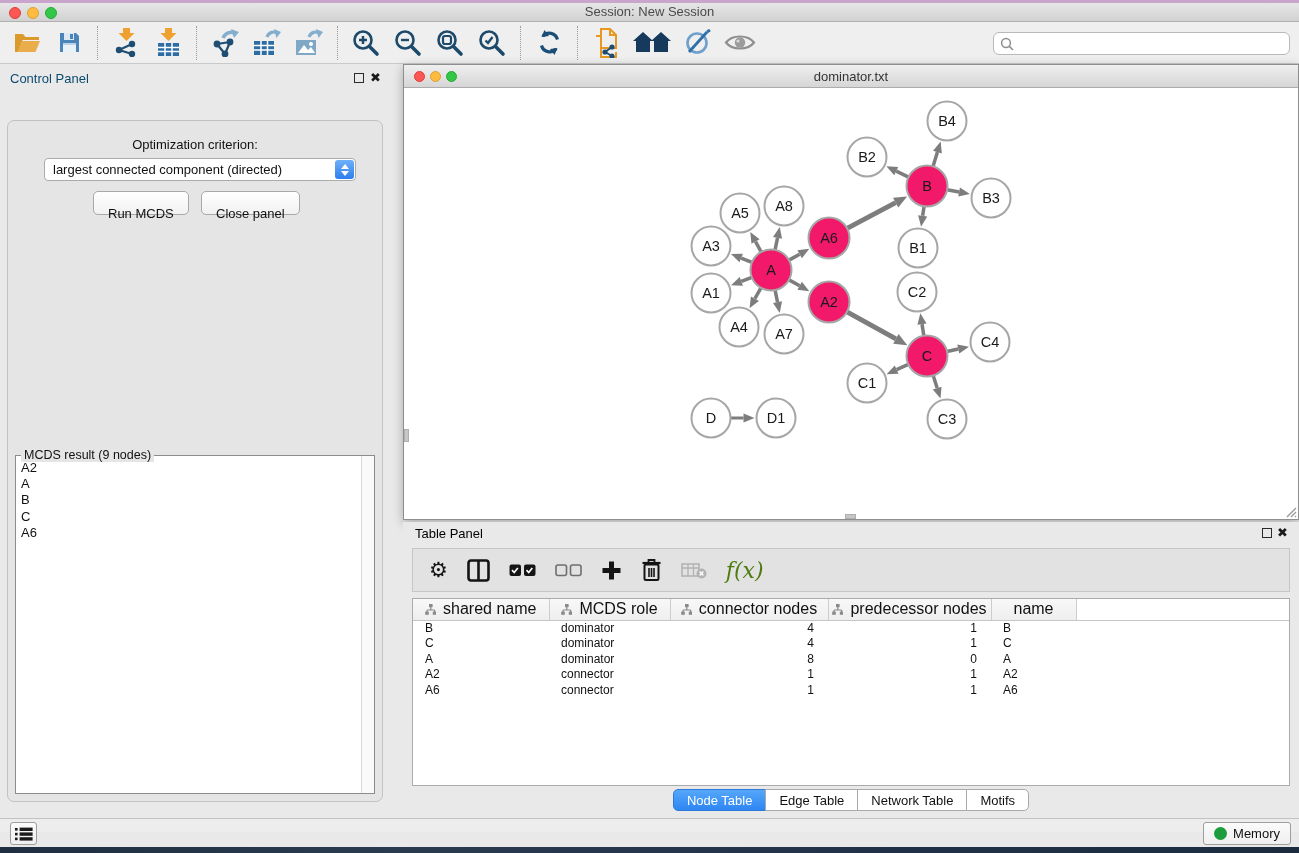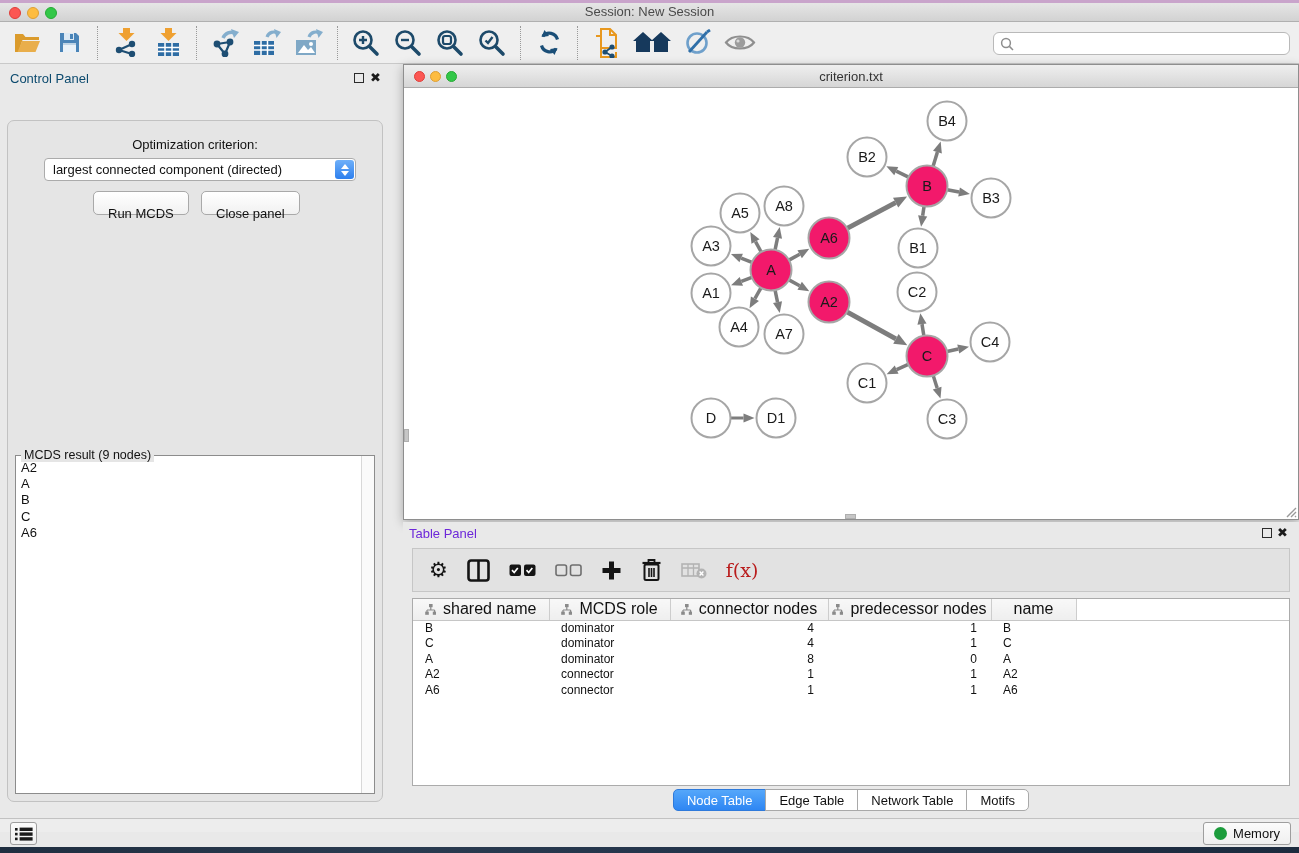--- a/index.html
+++ b/index.html
@@ -65,26 +65,26 @@
     background:linear-gradient(#EFEFEF,#D6D6D6); border-bottom:1px solid #ACACAC; }
   .netwin .wtitle .t { position:absolute; left:0; right:0; top:4px; text-align:center; font-size:13px; color:#333; }
   .netwin .tl { top:6px; width:11px; height:11px; }
   .net-content { position:absolute; left:0; top:23px; right:0; bottom:0; background:#FFF; overflow:hidden; }
   .vthumb { position:absolute; left:0px; top:341px; width:5px; height:13px; background:#C6C6C6; border:1px solid #AFAFAF; }
   .hthumb { position:absolute; left:441px; bottom:0px; width:11px; height:5px; background:#C6C6C6; border:1px solid #AFAFAF; }
   .grip { position:absolute; right:1px; bottom:1px; }
 
   
   .table-panel { left:403px; top:522px; width:896px; height:296px; background:#E9E9E9; }
-  .tp-header { position:absolute; left:6px; top:4px; font-size:13px; color:#6d28d9; }
+  .tp-header { position:absolute; left:12px; top:4px; font-size:13px; color:#000000; }
   .tp-toolbar { position:absolute; left:9px; top:26px; width:878px; height:44px; background:#E2E2E2;
     border:1px solid #C6C6C6; display:flex; align-items:center; gap:19px; padding-left:16px; }
   .tp-ic { display:flex; align-items:center; justify-content:center; }
   .gear-glyph { font-size:21px; color:#141414; font-family:"DejaVu Sans",sans-serif; line-height:21px; }
-  .fx { font-family:"DejaVu Serif","Liberation Serif",serif; font-size:19px; color:#b91c1c; }
+  .fx { font-family:"DejaVu Serif","Liberation Serif",serif; font-style:italic; font-size:22px; color:#4d7c0f; }
 
   .datatable { position:absolute; left:9px; top:76px; width:878px; height:188px; background:#FFF; border:1px solid #ABABAB; overflow:hidden; }
   table.grid { border-collapse:collapse; table-layout:fixed; width:876px; }
   table.grid col.c0{width:136px} table.grid col.c1{width:121px} table.grid col.c2{width:158px}
   table.grid col.c3{width:163px} table.grid col.c4{width:85px} table.grid col.c5{width:213px}
   table.grid th { height:21px; background:linear-gradient(#F8F8F8,#EEEEEE); border-bottom:1px solid #C6C6C6;
     border-right:1px solid #CDCDCD; font-size:16px; font-weight:normal; color:#111; }
   table.grid th.noline { border-right:none; background:#FFF; }
   table.grid th .hwrap { display:flex; align-items:center; justify-content:center; gap:7px; }
   table.grid td { font-size:12px; color:#111; height:15.6px; line-height:15.6px; white-space:nowrap; overflow:hidden; }
@@ -291,21 +291,21 @@
       <div class="scroll"></div>
     </div>
   </div>
 </div>
 
 <div class="abs netwin">
   <div class="wtitle">
     <span class="tl red" style="left:10px"></span>
     <span class="tl yellow" style="left:26px"></span>
     <span class="tl green" style="left:42px"></span>
-    <div class="t">criterion.txt</div>
+    <div class="t">dominator.txt</div>
   </div>
   <div class="net-content">
     <svg id="graph-svg" width="894" height="431" viewBox="0 0 894 431">
         <g>
           <line x1="357.20567508834534" y1="163.9910800011511" x2="351.5275882745745" y2="153.5507268274434" stroke="#7D7D7D" stroke-width="3.5"></line>
           <polygon points="346.2720968585647,143.8874039012318 355.5686142255357,151.3529758716575 347.48656232361327,155.74847778322933" fill="#7D7D7D"></polygon>
         </g>
         <g>
           <line x1="371.08072844794714" y1="161.9102599485679" x2="373.5305524605716" y2="149.84958788641674" stroke="#7D7D7D" stroke-width="3.5"></line>
           <polygon points="375.72021162776275,139.06972737101415 378.03849413064904,150.76526353815123 369.0226107904941,148.93391223468225" fill="#7D7D7D"></polygon>

